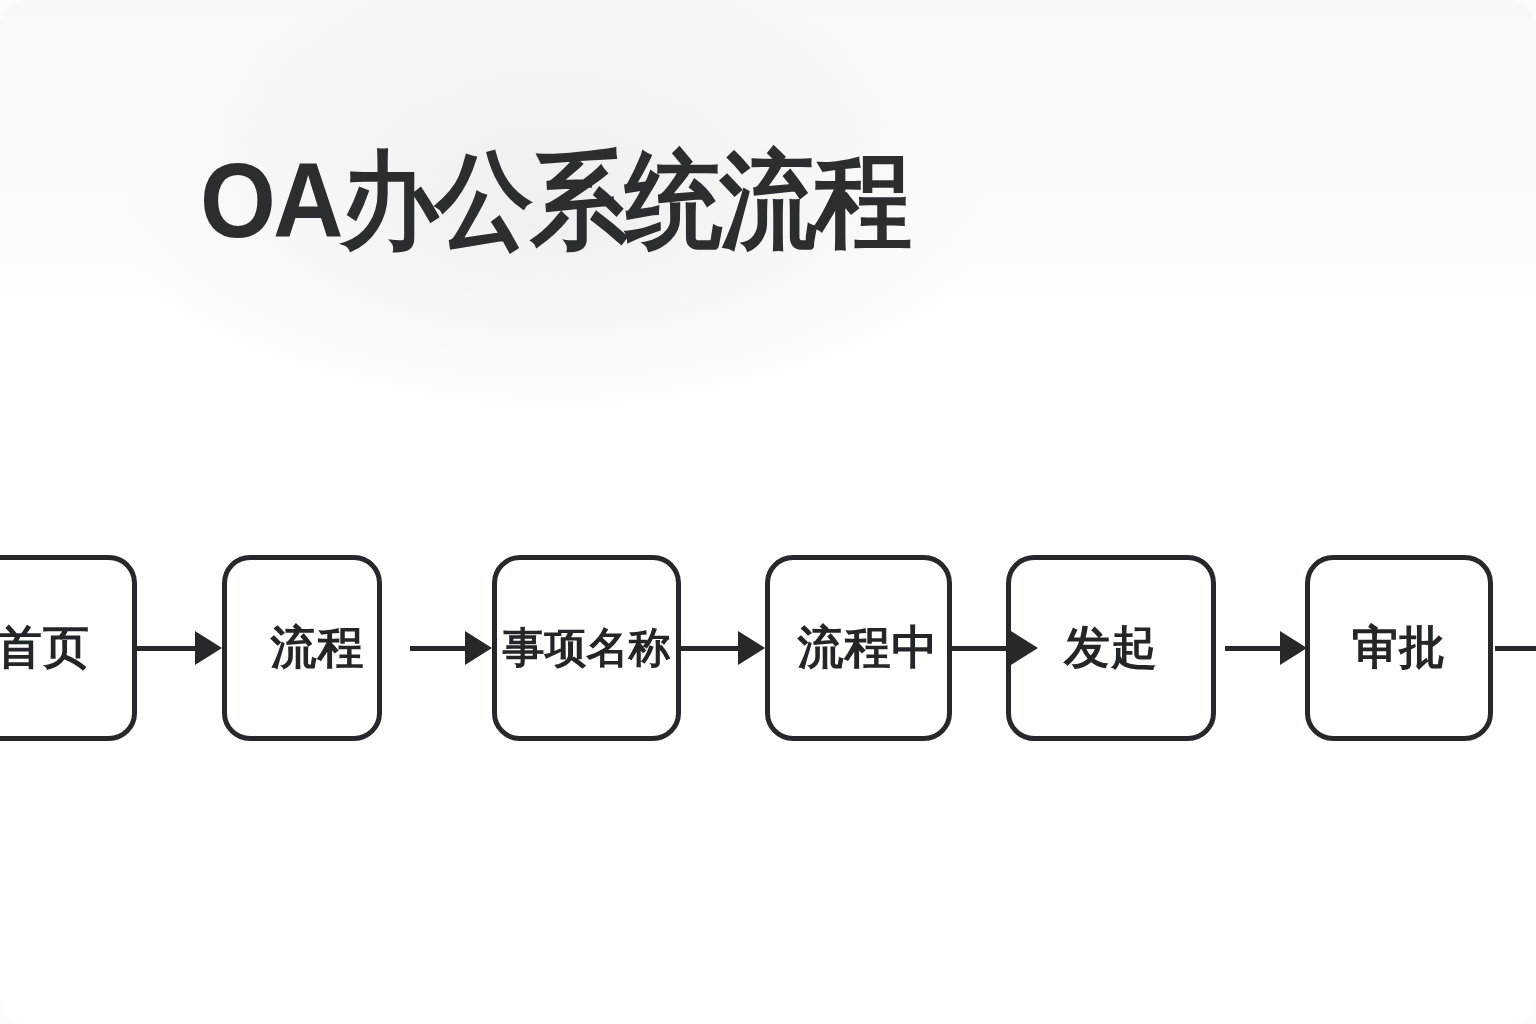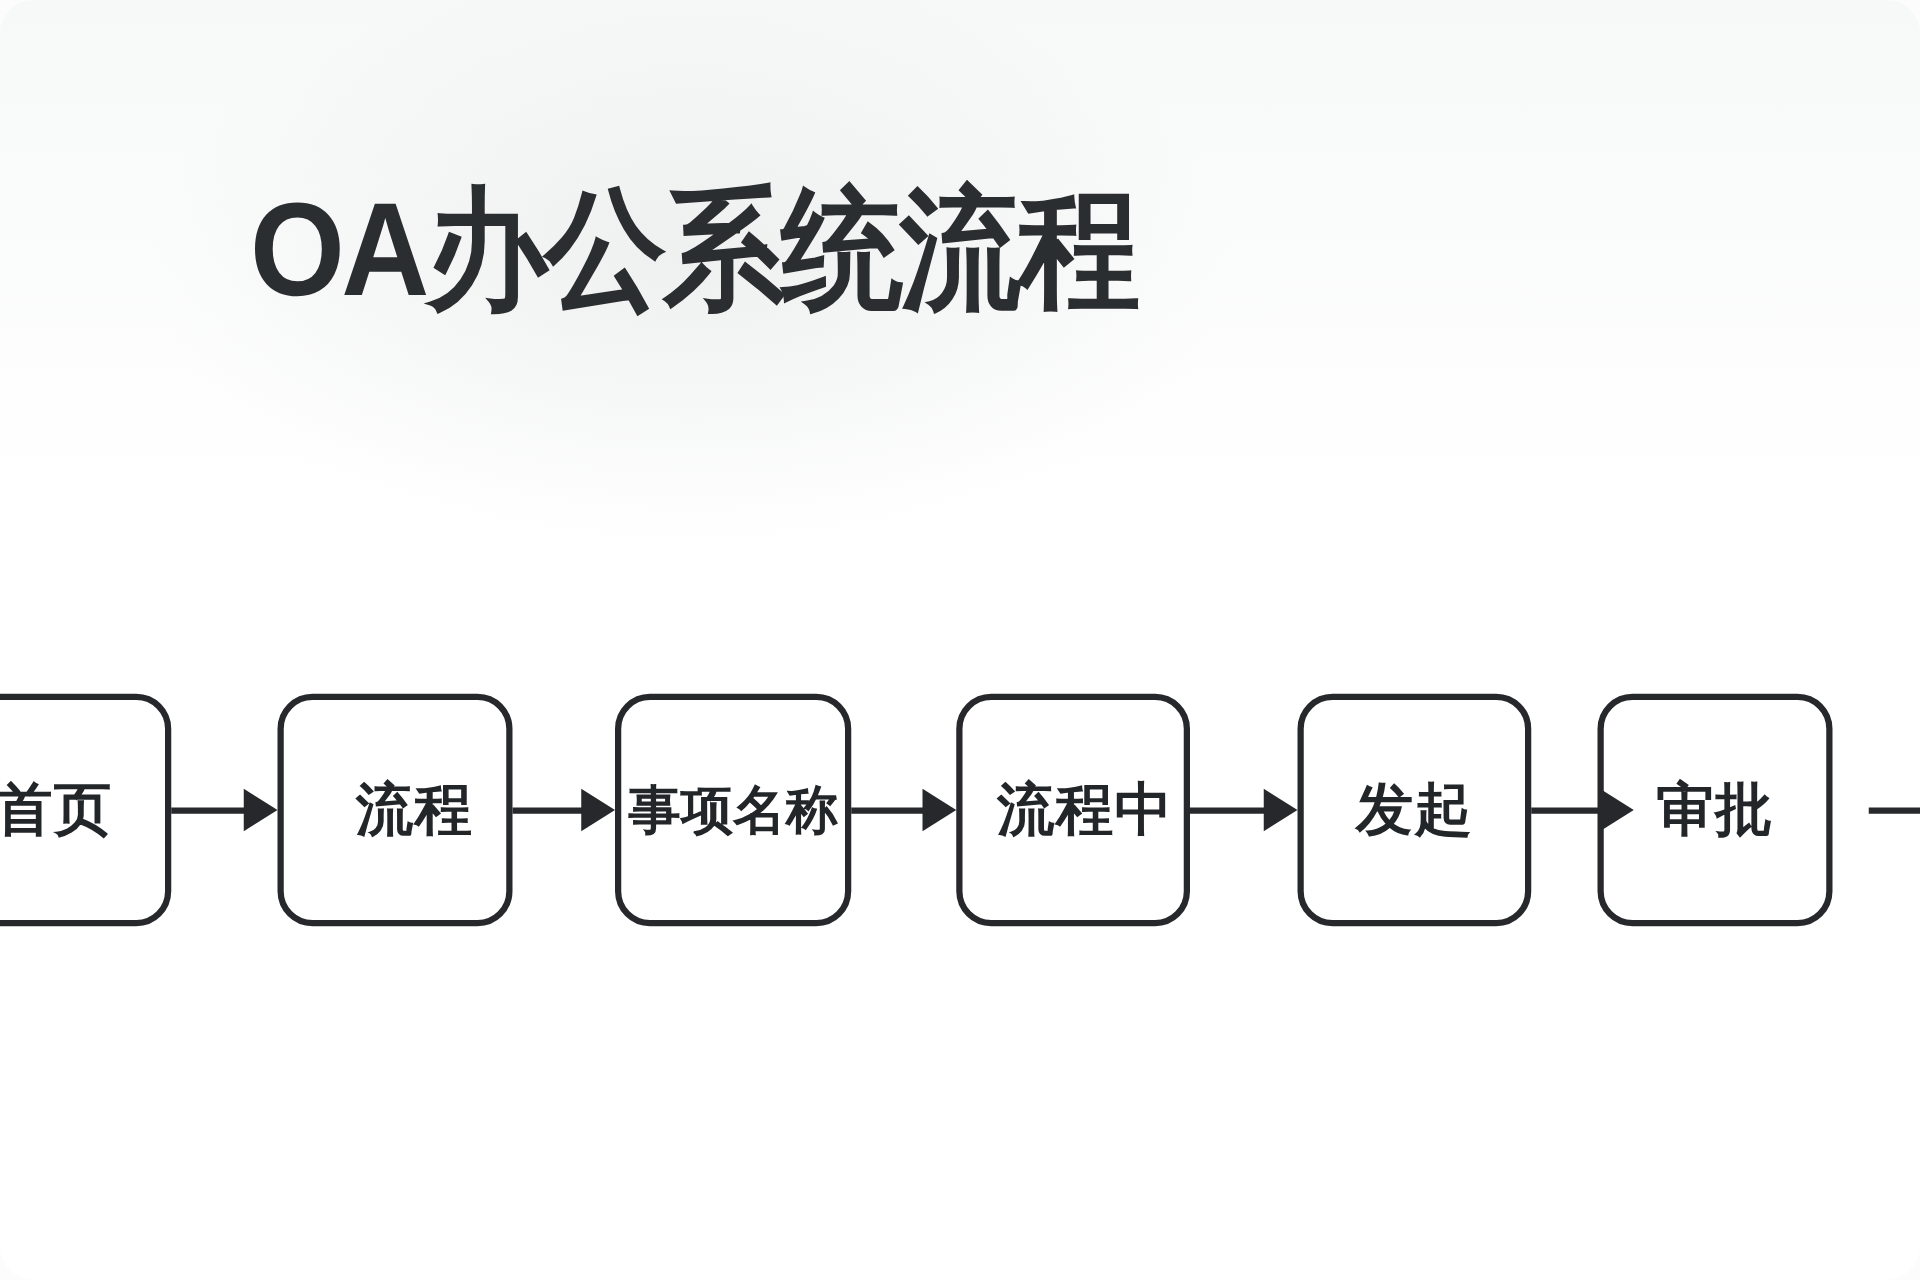--- a/index.html
+++ b/index.html
@@ -86,37 +86,37 @@
 <body>
 
 <div class="canvas">
 
   <div class="title">OA办公系统流程</div>
 
   <div class="node" style="left:-51px; width:188px;">
     <span class="label">首页</span>
   </div>
 
-  <div class="node" style="left:222px; width:188px;padding-left:31px;">
+  <div class="node" style="left:222px; width:160px;padding-left:31px;">
     <span class="label">流程</span>
   </div>
 
   <div class="node tight" style="left:492px; width:189px;">
     <span class="label">事项名称</span>
   </div>
 
   <div class="node" style="left:765px; width:187px;padding-left:19px;">
     <span class="label">流程中</span>
   </div>
 
-  <div class="node" style="left:1038px; width:187px;">
+  <div class="node" style="left:1006px; width:210px;">
     <span class="label">发起</span>
   </div>
 
-  <div class="node" style="left:1278px; width:188px;">
+  <div class="node" style="left:1305px; width:188px;">
     <span class="label">审批</span>
   </div>
 
   <div class="arrow" style="left:137px; width:85px;">
     <i class="shaft"></i>
     <i class="head"></i>
   </div>
 
   <div class="arrow" style="left:410px; width:82px;">
     <i class="shaft"></i>

